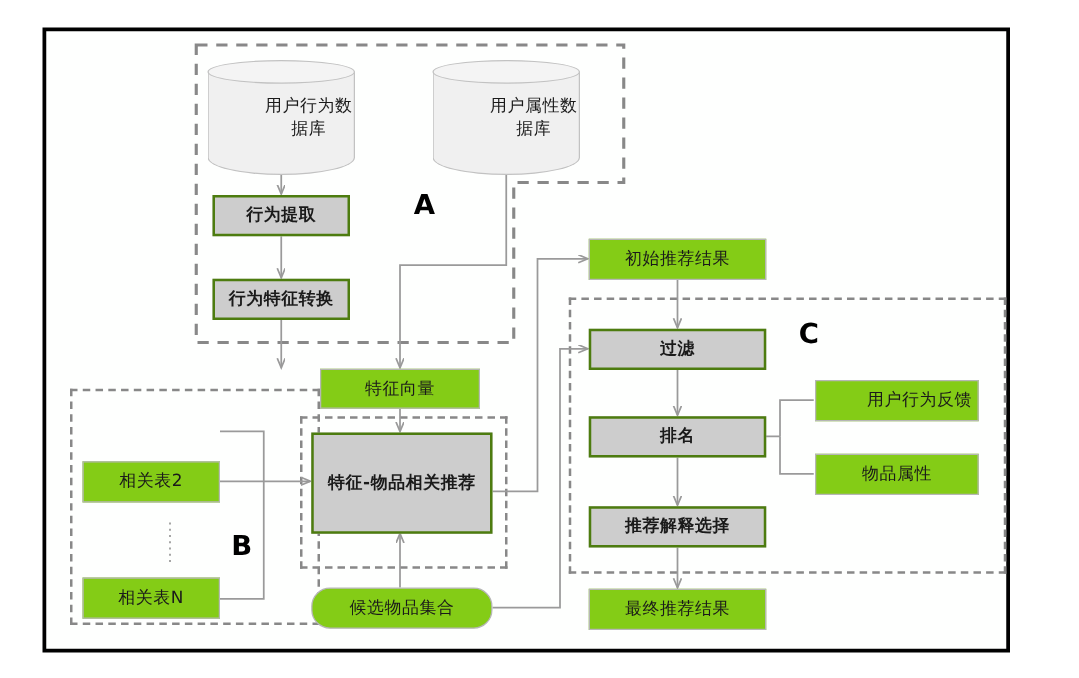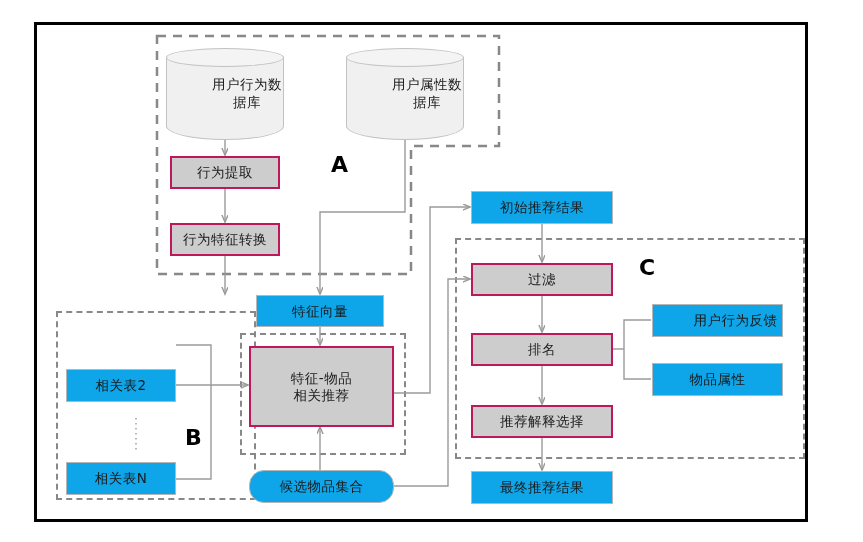--- a/index.html
+++ b/index.html
@@ -8,22 +8,22 @@
 
   #canvas{position:relative;width:863px;height:542px;background:#fff;}
 
   .frame{position:absolute;left:34px;top:22px;width:774px;height:500px;
          border:3px solid #000;background:#fefffe;box-sizing:border-box;}
 
   
   .node{position:absolute;box-sizing:border-box;display:flex;
         align-items:center;justify-content:center;text-align:center;
         font-size:13.5px;color:#1a1a1a;line-height:1.25;letter-spacing:.5px;}
-  .node.light{background:#0ea5e9;border:1px solid #b6b6b6;}
-  .node.dark{background:#cdcdcd;border:2px solid #be185d;}
+  .node.light{background:#84cc16;border:1px solid #b6b6b6;}
+  .node.dark{background:#cdcdcd;border:2px solid #4d7c0f;font-weight:bold;}
 
   
   .cyl{position:absolute;box-sizing:border-box;}
   .cyl .body{position:absolute;left:0;right:0;top:9px;bottom:0;
              background:#f0f0f0;border:1.5px solid #c2c2c2;border-top:none;
              border-radius:0 0 50% 50%/0 0 14px 14px;box-sizing:border-box;}
   .cyl .top{position:absolute;left:0;right:0;top:0;height:19px;
             background:#f4f4f4;border:1.5px solid #c2c2c2;border-radius:50%;
             box-sizing:border-box;}
   .cyl .lbl{position:absolute;left:0;right:0;top:50%;transform:translateY(-50%);
@@ -122,21 +122,21 @@
 
   <div class="node dark" style="left:170px;top:223px;width:110px;height:33px;">行为特征转换</div>
 
   <div class="node light" style="left:256px;top:295px;width:128px;height:32px;">特征向量</div>
 
 
   <div class="node light" style="left:66px;top:369px;width:110px;height:33px;">相关表2</div>
 
   <div class="node light" style="left:66px;top:462px;width:110px;height:33px;">相关表N</div>
 
-  <div class="node dark" style="left:249px;top:346px;width:145px;height:81px;flex-direction:column;">
+  <div class="node dark" style="left:249px;top:346px;width:145px;height:81px;flex-direction:row;">
     <span>特征-物品</span>
     <span>相关推荐</span>
   </div>
 
   <div class="node light" style="left:249px;top:470px;width:145px;height:33px;border-radius:15px;">候选物品集合</div>
 
   <div class="node light" style="left:471px;top:191px;width:142px;height:33px;">初始推荐结果</div>
 
   <div class="node dark" style="left:471px;top:263px;width:142px;height:33px;">过滤</div>
 

